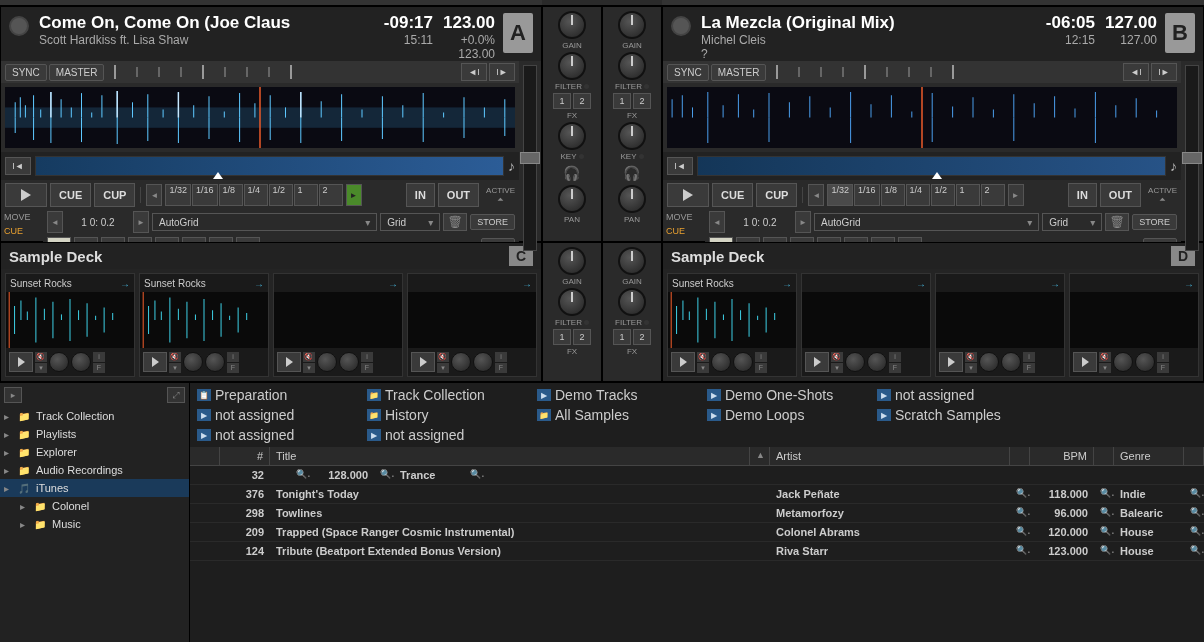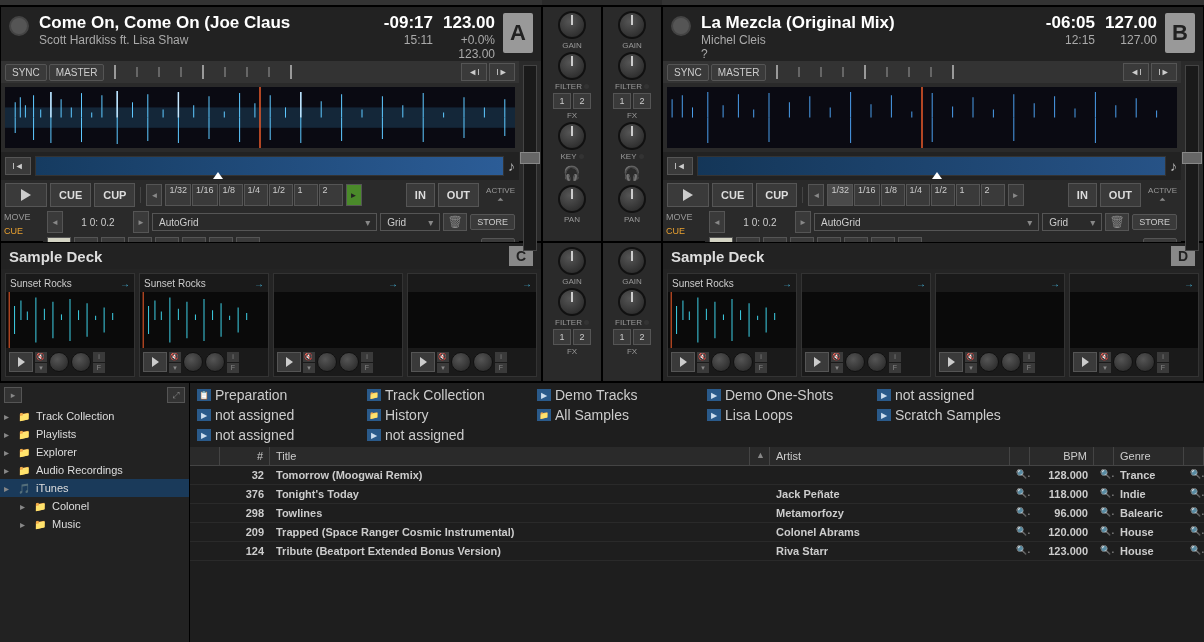--- a/index.html
+++ b/index.html
@@ -904,21 +904,21 @@
           <div class="fav-item">
             <span class="fav-ic">📁</span>
             <span class="fav-label">History</span>
           </div>
           <div class="fav-item">
             <span class="fav-ic">📁</span>
             <span class="fav-label">All Samples</span>
           </div>
           <div class="fav-item">
             <span class="fav-ic">▶</span>
-            <span class="fav-label">Lisa Loops</span>
+            <span class="fav-label">Demo Loops</span>
           </div>
           <div class="fav-item">
             <span class="fav-ic">▶</span>
             <span class="fav-label">Scratch Samples</span>
           </div>
           <div class="fav-item">
             <span class="fav-ic">▶</span>
             <span class="fav-label">not assigned</span>
           </div>
           <div class="fav-item">
@@ -936,21 +936,20 @@
         <div class="tt-hcell c-key"></div>
         <div class="tt-hcell c-bpm">BPM</div>
         <div class="tt-hcell c-key2"></div>
         <div class="tt-hcell c-genre">Genre</div>
         <div class="tt-hcell c-key3"></div>
       </div>
       <div id="tableBody">
             <div class="tt-row">
               <div class="tt-cell c-icon"></div>
               <div class="tt-cell c-num">32</div>
-              <div class="tt-cell c-title">Tomorrow (Moogwai Remix)</div>
               <div class="tt-cell c-up"></div>
               <div class="tt-cell c-key">🔍</div>
               <div class="tt-cell c-bpm">128.000</div>
               <div class="tt-cell c-key2">🔍</div>
               <div class="tt-cell c-genre">Trance</div>
               <div class="tt-cell c-key3">🔍</div>
             </div>
             <div class="tt-row">
               <div class="tt-cell c-icon"></div>
               <div class="tt-cell c-num">376</div>

